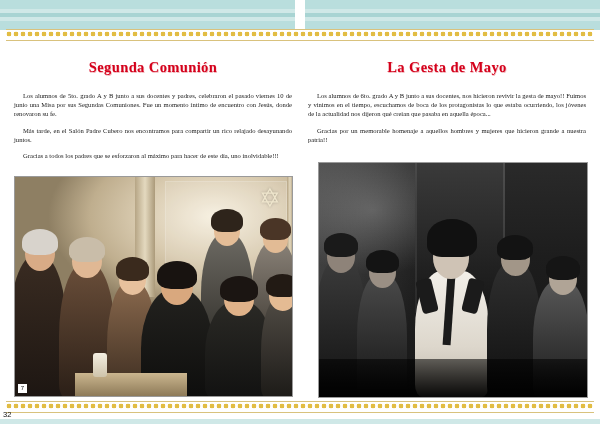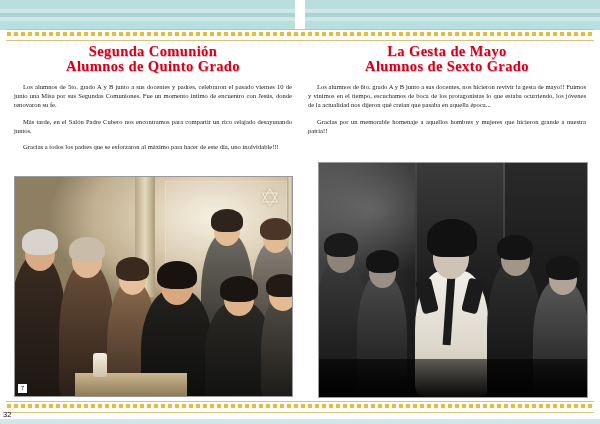--- a/index.html
+++ b/index.html
@@ -92,21 +92,21 @@
 
   .title {
     text-align: center;
     color: #d4001b;
     font-family: "Liberation Serif", serif;
     font-weight: bold;
     font-size: 14.5px;
     line-height: 15px;
     letter-spacing: 0.4px;
     text-shadow: 0.6px 0.6px 0 #f3b9bf;
-    margin: 0;
+    margin: 16px;
   }
   .title .l2 { display: block; }
 
   .body-text {
     margin-top: 8px;
     font-size: 6.6px;
     line-height: 9.2px;
     color: #1a1a1a;
     text-align: justify;
     font-family: "Liberation Serif", serif;
@@ -265,21 +265,20 @@
     <div class="white-gap"></div>
   </div>
 
   <div class="hairline t1"></div>
   <div class="dots-rule top"></div>
   <div class="hairline t2"></div>
 
   <div class="col col-left">
     <h2 class="title">
       <span>Segunda Comunión</span>
-      <span class="l2">Alumnos de Quinto Grado</span>
     </h2>
     <div class="body-text">
       <p>Los alumnos de 5to. grado A y B junto a sus docentes y padres, celebraron el pasado viernes 10 de junio una Misa por sus Segundas Comuniones. Fue un momento íntimo de encuentro con Jesús, donde renovaron su fe.</p>
       <p>Más tarde, en el Salón Padre Cubero nos encontramos para compartir un rico relajado desayunando juntos.</p>
       <p>Gracias a todos los padres que se esforzaron al máximo para hacer de este día, uno inolvidable!!!</p>
     </div>
   </div>
 
   <div class="photo photo-left">
     <div class="scene-left">
@@ -322,21 +321,20 @@
 
       <div style="position:absolute;left:60px;top:196px;width:112px;height:23px;background:linear-gradient(180deg,#cbb68f,#8d7a58);"></div>
       <div style="position:absolute;left:78px;top:176px;width:14px;height:24px;background:linear-gradient(180deg,#f4efe2,#cfc4ab);border-radius:3px;"></div>
     </div>
     <div class="badge">7</div>
   </div>
 
   <div class="col col-right">
     <h2 class="title">
       <span>La Gesta de Mayo</span>
-      <span class="l2">Alumnos de Sexto Grado</span>
     </h2>
     <div class="body-text">
       <p>Los alumnos de 6to. grado A y B junto a sus docentes, nos hicieron revivir la gesta de mayo!! Fuimos y vinimos en el tiempo, escuchamos de boca de los protagonistas lo que estaba ocurriendo, los jóvenes de la actualidad nos dijeron qué creían que pasaba en aquella época...</p>
       <p>Gracias por un memorable homenaje a aquellos hombres y mujeres que hicieron grande a nuestra patria!!</p>
     </div>
   </div>
 
   <div class="photo photo-right">
     <div class="scene-right">
       <div class="bw-wall"></div>

